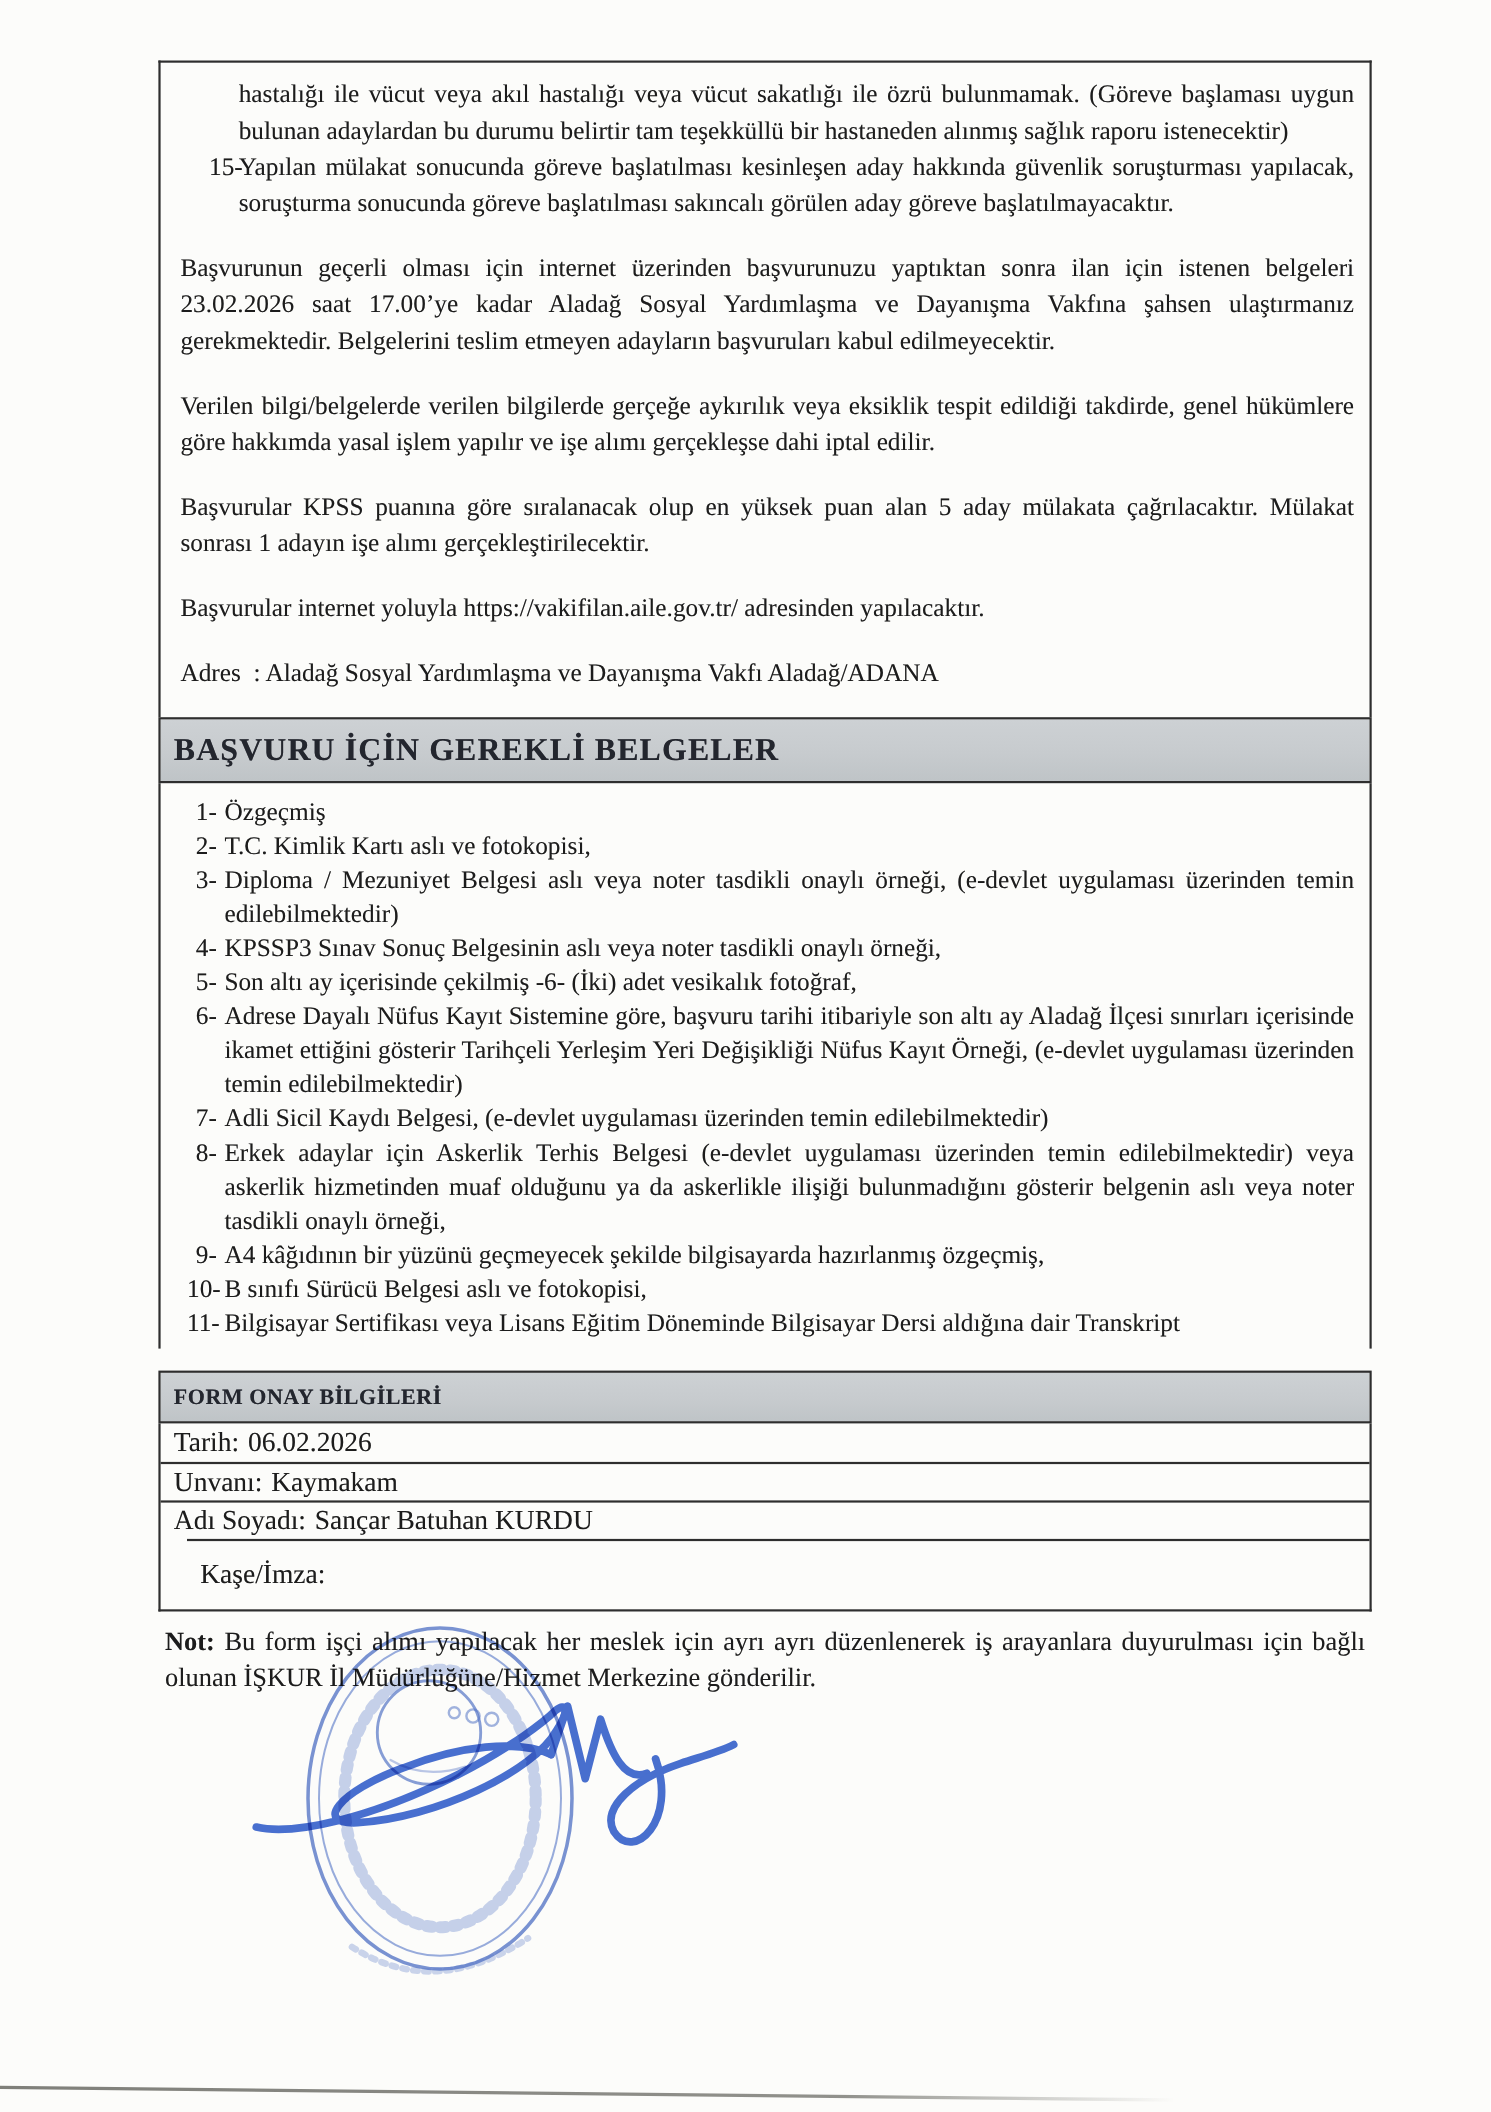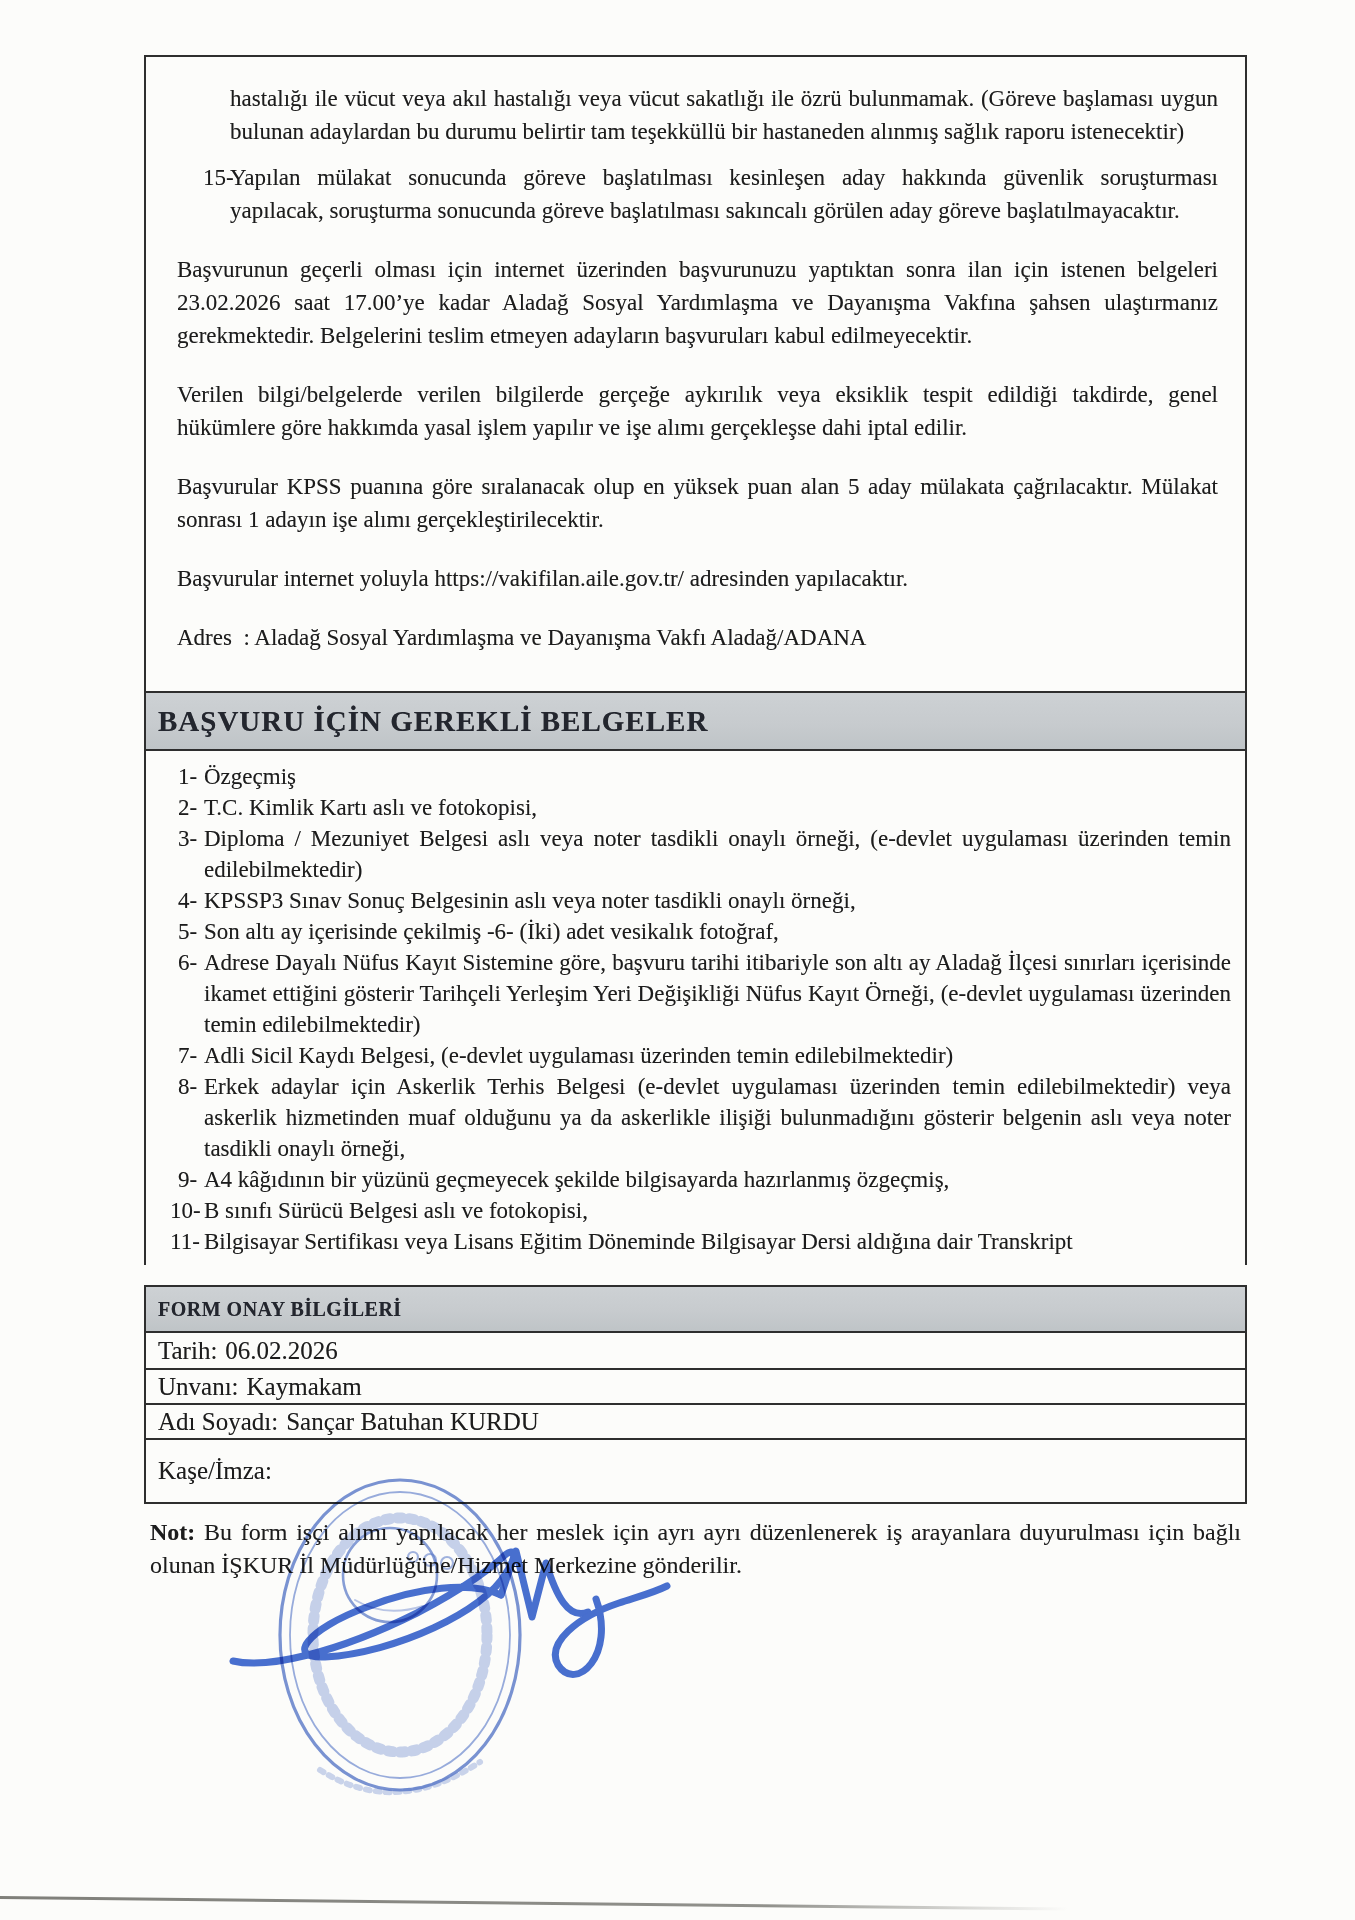--- a/index.html
+++ b/index.html
@@ -12,21 +12,21 @@
   .sheet { position:absolute; left:144px; top:55px; width:1103px; box-sizing:border-box; }
 
   
   .sec1 {
     box-sizing:border-box;
     border:2px solid #2e2e2e; border-bottom:none;
     padding:12px 14px 24px 18px;
     font-size:23px; line-height:33px; text-align:justify;
     text-shadow:0 0 0.5px rgba(25,25,25,0.35);
   }
-  .sec1 > div, .sec1 > p { margin:13px; }
+  .sec1 > div, .sec1 > p { margin:0; }
   .hang { position:relative; padding-left:53px; }
   .hang .num { position:absolute; left:26px; }
   .para { margin-top:26px !important; }
 
   
   .bar {
     box-sizing:border-box;
     border:2px solid #2e2e2e;
     background:linear-gradient(180deg,#cdd1d4 0%, #c7cbce 55%, #bfc4c7 100%);
     display:flex; align-items:center;
@@ -51,21 +51,21 @@
 
   
   .atable { box-sizing:border-box; border-left:2px solid #2e2e2e; border-right:2px solid #2e2e2e; border-bottom:2px solid #2e2e2e; }
   .trow {
     box-sizing:border-box; display:flex; align-items:center;
     padding-left:12px; font-size:25px; height:35px;
     border-top:none;
     text-shadow:0 0 0.5px rgba(25,25,25,0.35);
   }
   .trow + .trow { border-top:2px solid #2e2e2e; }
-  .trow.tall { height:64px; }
+  .trow.tall { height:64px;margin-left:24px; }
   .trow .val { margin-left:8px; }
 
   
   .note {
     margin-top:12px; padding:0 6px;
     font-size:24px; line-height:33px;
     text-align:justify;
     text-shadow:0 0 0.5px rgba(25,25,25,0.3);
   }
   .note .note-label { font-weight:bold; }

